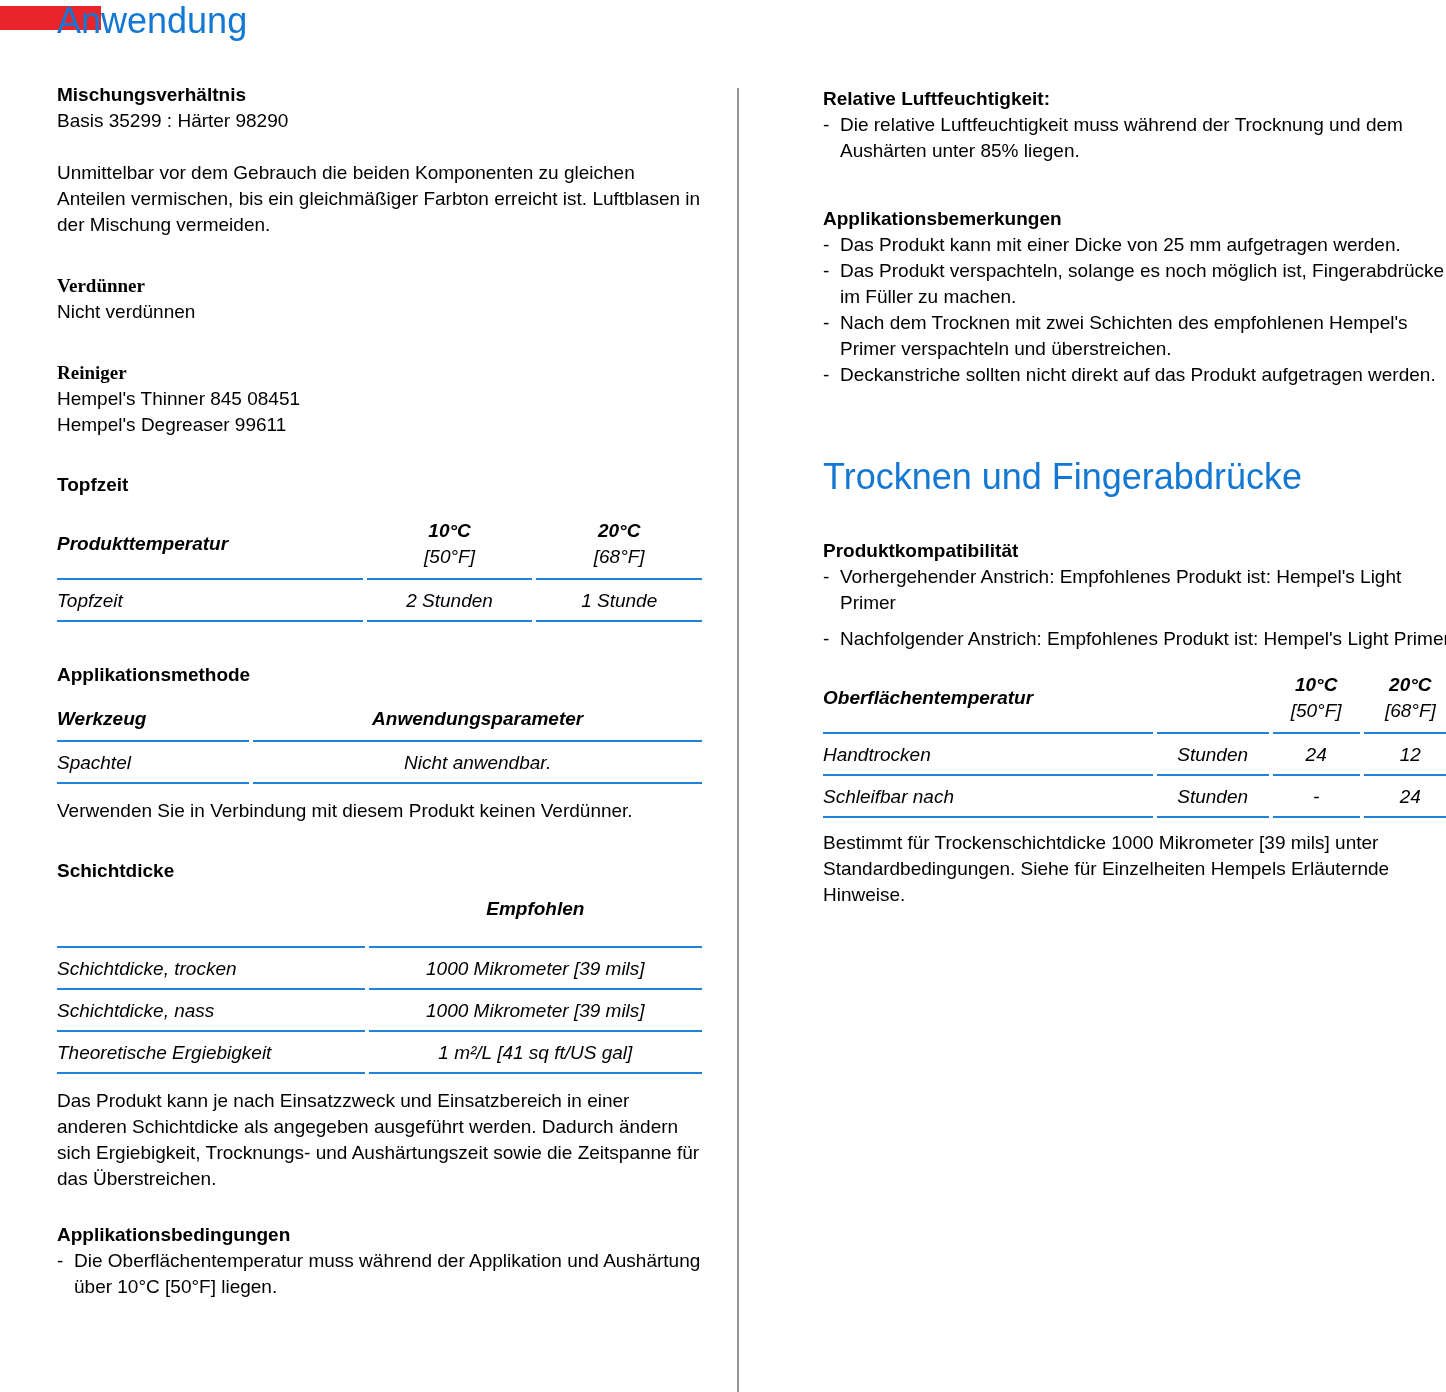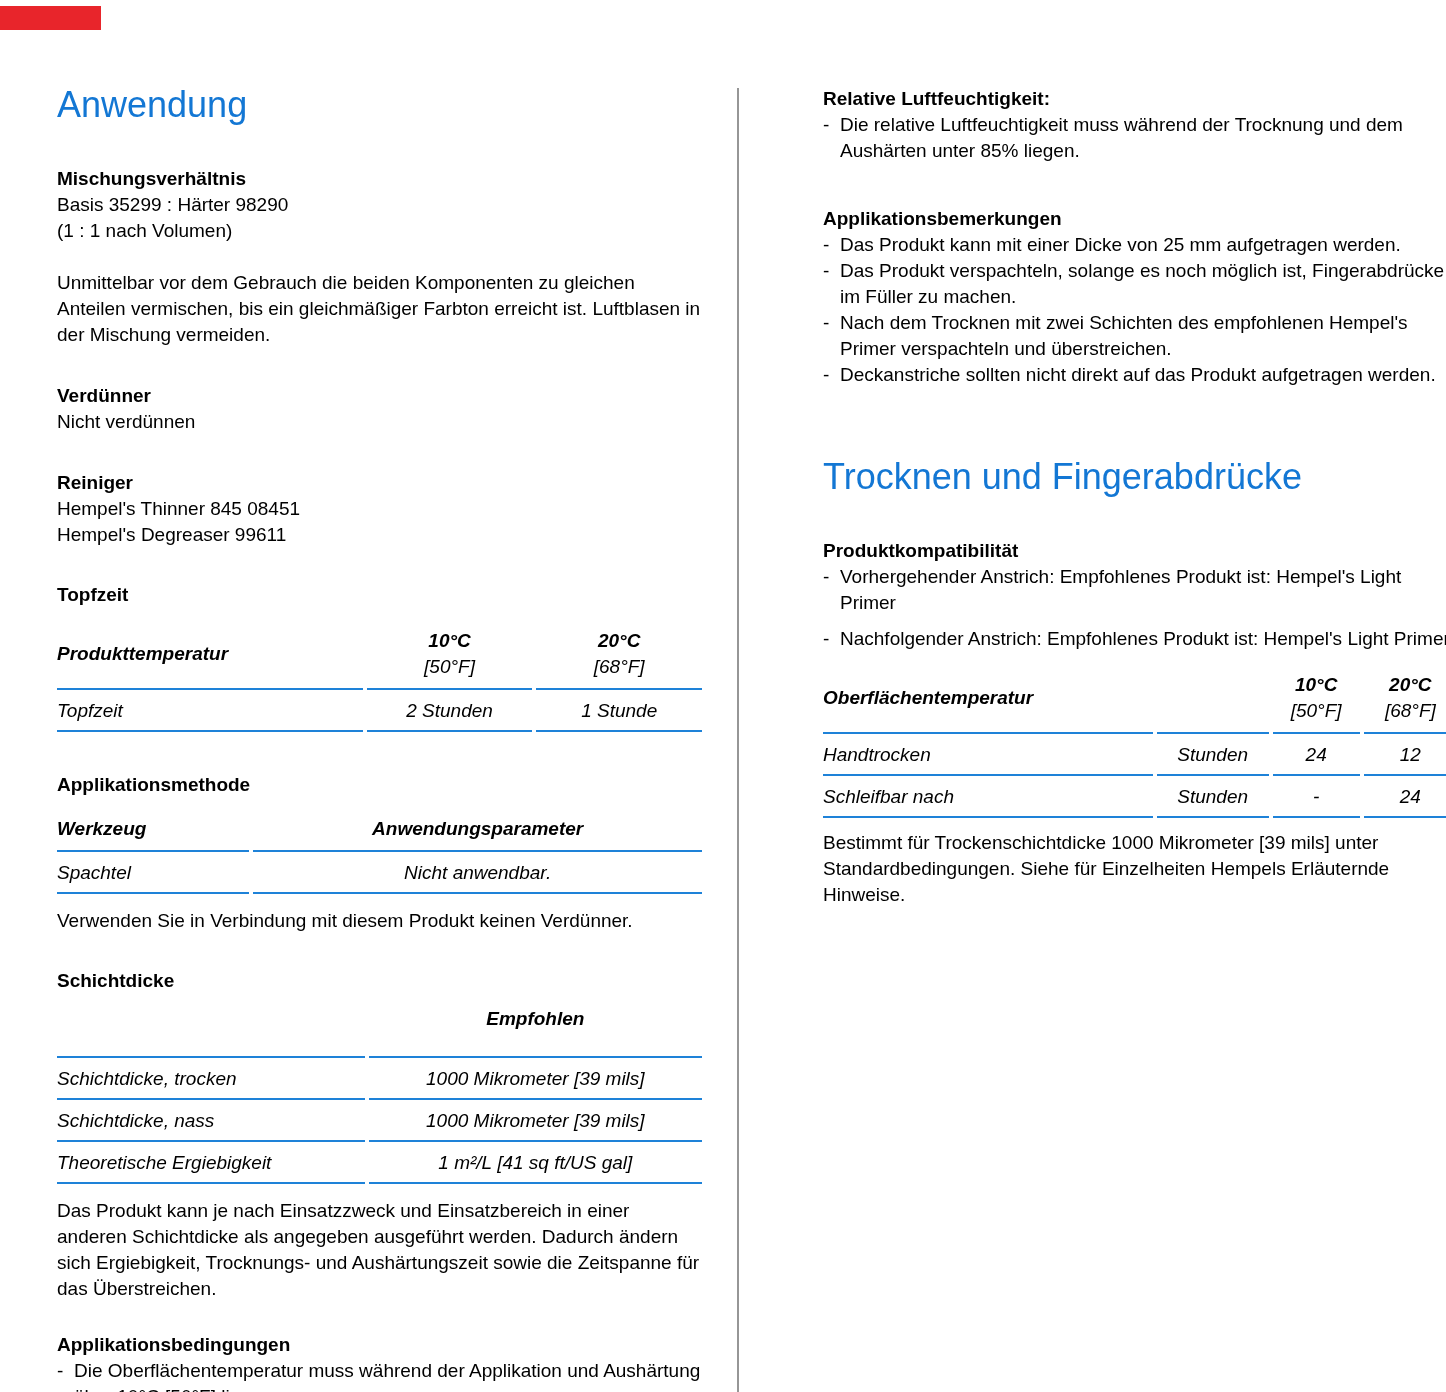--- a/index.html
+++ b/index.html
@@ -17,27 +17,27 @@
     color: #000;
     position: relative;
     overflow: hidden;
   }
   .red-mark { position: absolute; left: 0; top: 6px; width: 101px; height: 24px; background: var(--redmark); }
   .divider  { position: absolute; left: 737px; top: 88px; bottom: 0; width: 2px; background: var(--divider); }
   .col-left  { position: absolute; left: 57px;  top: 0; width: 645px; }
   .col-right { position: absolute; left: 823px; top: 0; width: 634px; }
 
   h1 { font-size: 36px; line-height: 42px; font-weight: 400; color: var(--accent); }
-  .h1-left  { margin-top: 84px; }
+  .h1-left  { }
   .h1-right { margin-top: 68px; }
 
   .sec { font-weight: 700; }
 
   
-  .mt-40 { margin-top: 40px; } .mt-35 { margin-top: 35px; } .mt-34 { margin-top: 34px; }
+  .mt-40 { margin-top: 40px; } .mt-35 { margin-top: 35px; font-family: Liberation Serif, serif; } .mt-34 { margin-top: 34px; }
   .mt-30 { margin-top: 30px; } .mt-26 { margin-top: 26px; } .mt-20 { margin-top: 20px; }
   .mt-18 { margin-top: 18px; } .mt-14 { margin-top: 14px; } .mt-12 { margin-top: 12px; }
   .mt-86 { margin-top: 86px; } .mt-42 { margin-top: 42px; } .mt-52 { margin-top: 52px; }
 
   .tablewrap { margin-left: -4px; margin-right: -4px; }
   table { width: 100%; border-collapse: separate; border-spacing: 4px 0; table-layout: fixed; font-style: italic; }
   th, td { border-bottom: 2px solid var(--tline); vertical-align: middle; padding: 0; }
   th { font-weight: 700; text-align: left; }
   .c { text-align: center; }
   thead th { padding-bottom: 8px; }
@@ -66,21 +66,20 @@
 
 <div class="red-mark"></div>
 <div class="divider"></div>
 
 <div class="col-left">
 
   <h1 class="h1-left">Anwendung</h1>
 
   <div class="sec mt-40">Mischungsverhältnis</div>
   <div>Basis 35299 : Härter 98290</div>
-  <div>(1 : 1 nach Volumen)</div>
   <p class="mt-26">Unmittelbar vor dem Gebrauch die beiden Komponenten zu gleichen Anteilen vermischen, bis ein gleichmäßiger Farbton erreicht ist. Luftblasen in der Mischung vermeiden.</p>
 
   <div class="sec mt-35">Verdünner</div>
   <div>Nicht verdünnen</div>
 
   <div class="sec mt-35">Reiniger</div>
   <div>Hempel's Thinner 845 08451</div>
   <div>Hempel's Degreaser 99611</div>
 
   <div class="sec mt-34">Topfzeit</div>

